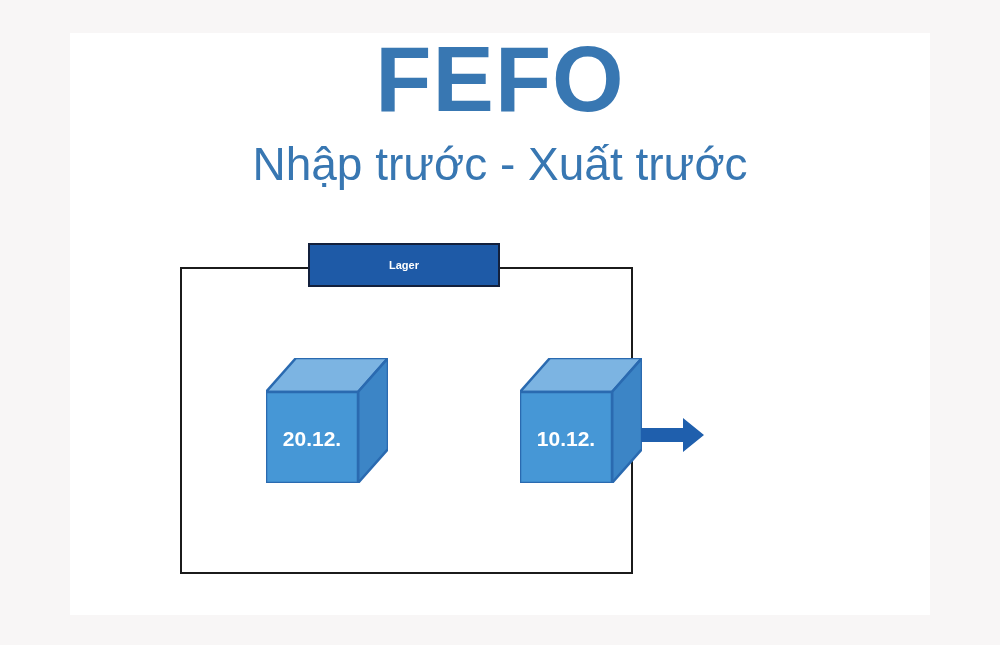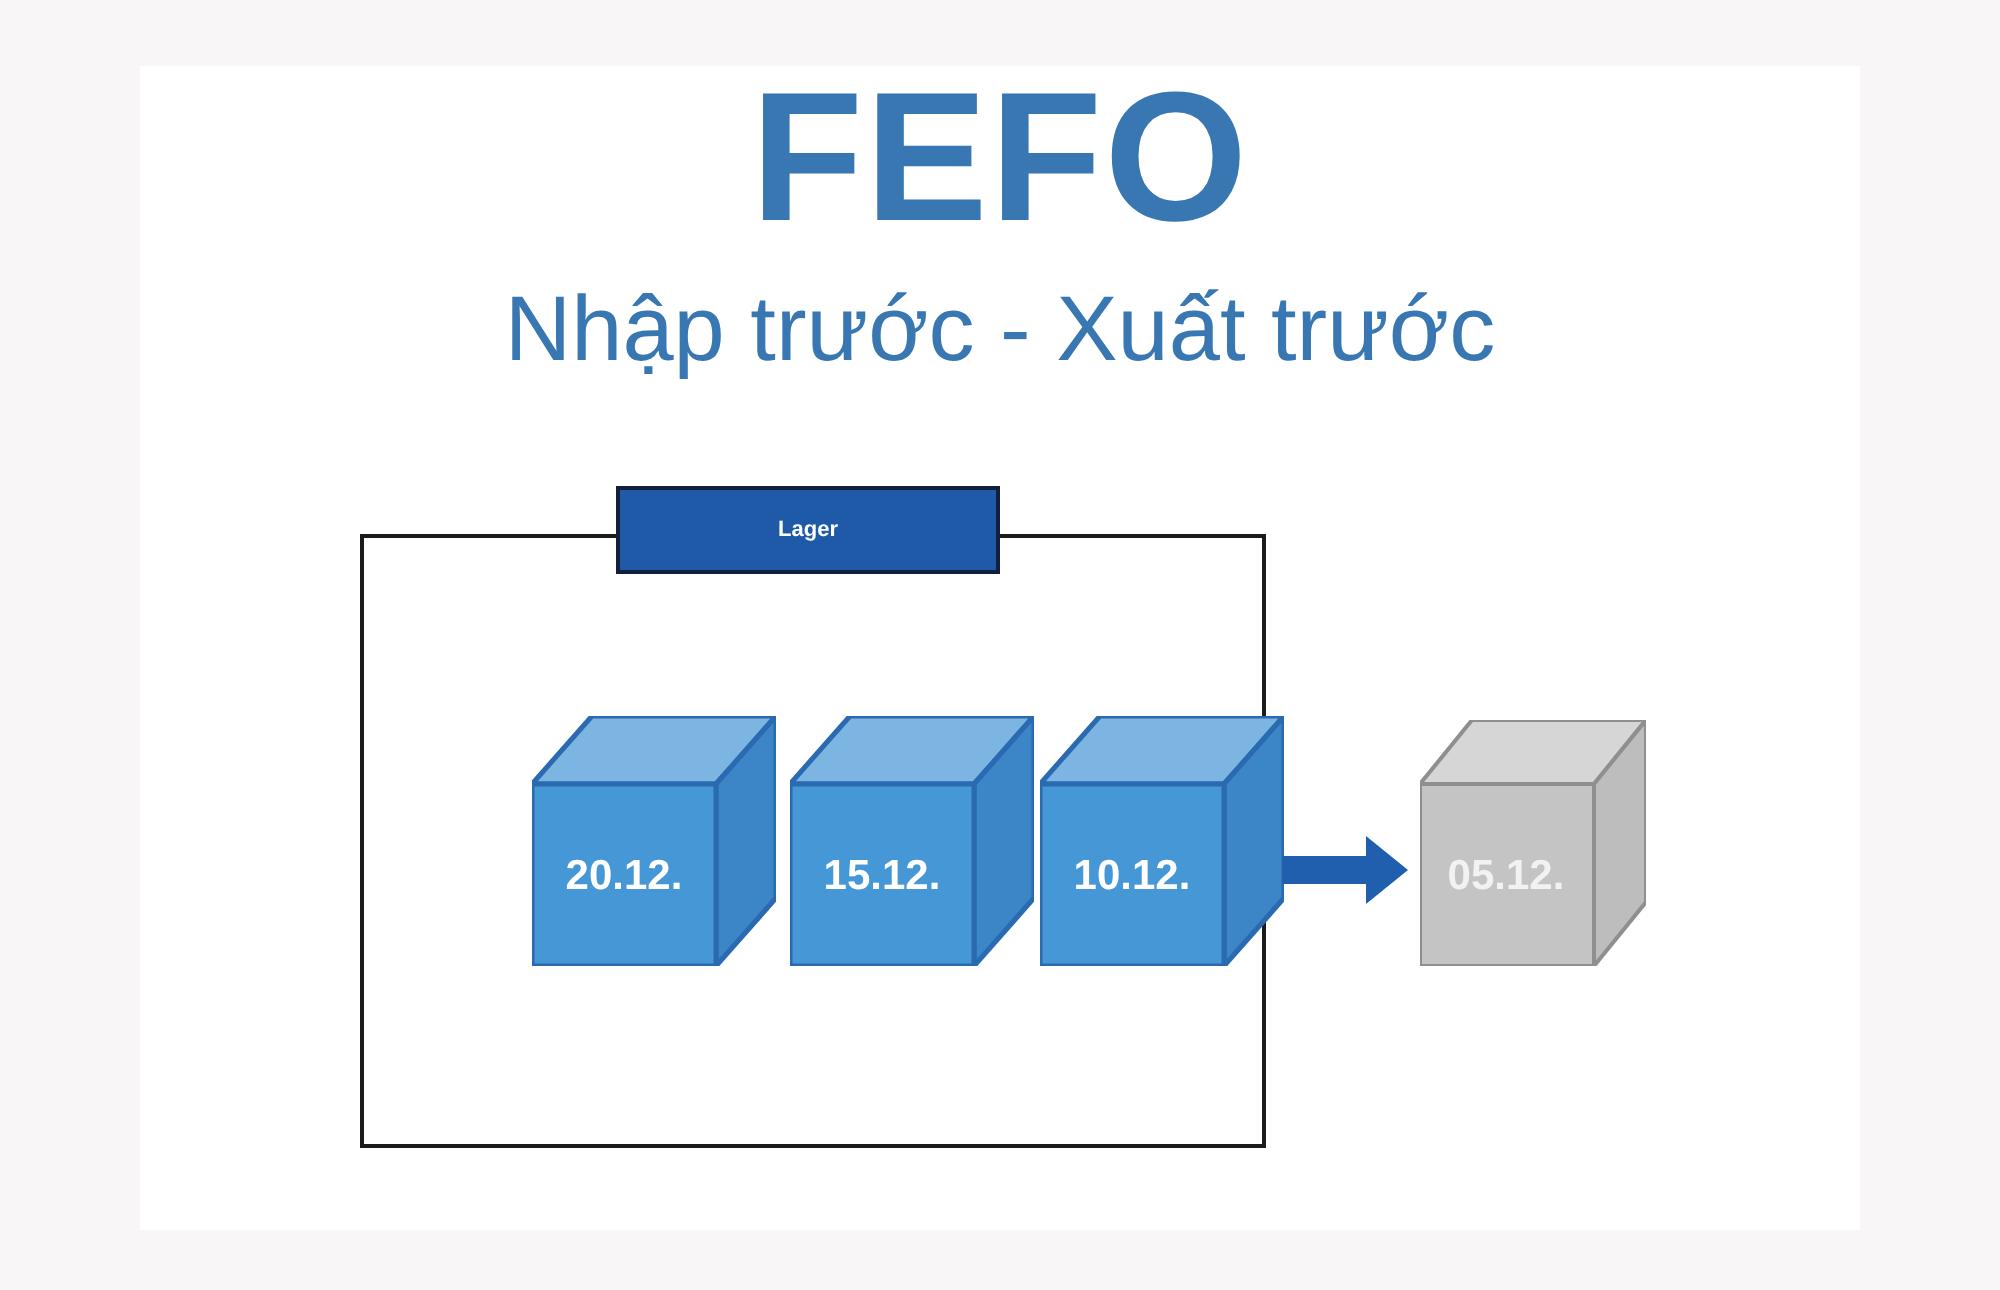--- a/index.html
+++ b/index.html
@@ -105,47 +105,31 @@
 
     <div class="cube cube-1">
       <svg width="122" height="125" viewBox="0 0 122 125">
         <polygon class="face-top" points="0,34 30,0 122,0 92,34"></polygon>
         <polygon class="face-side" points="92,34 122,0 122,91 92,125"></polygon>
         <rect class="face-front" x="0" y="34" width="92" height="91"></rect>
         <text class="cube-date" x="46" y="80" text-anchor="middle" dominant-baseline="central">20.12.</text>
       </svg>
     </div>
 
-    <div class="cube cube-2">
-      <svg width="122" height="125" viewBox="0 0 122 125">
-        <polygon class="face-top" points="0,34 30,0 122,0 92,34"></polygon>
-        <polygon class="face-side" points="92,34 122,0 122,91 92,125"></polygon>
-        <rect class="face-front" x="0" y="34" width="92" height="91"></rect>
-        <text class="cube-date" x="46" y="80" text-anchor="middle" dominant-baseline="central">15.12.</text>
-      </svg>
-    </div>
 
     <div class="cube cube-3">
       <svg width="122" height="125" viewBox="0 0 122 125">
         <polygon class="face-top" points="0,34 30,0 122,0 92,34"></polygon>
         <polygon class="face-side" points="92,34 122,0 122,91 92,125"></polygon>
         <rect class="face-front" x="0" y="34" width="92" height="91"></rect>
         <text class="cube-date" x="46" y="80" text-anchor="middle" dominant-baseline="central">10.12.</text>
       </svg>
     </div>
 
     <div class="arrow">
       <svg width="64" height="36" viewBox="0 0 64 36">
         <polygon points="0,11 42,11 42,1 63,18 42,35 42,25 0,25"></polygon>
       </svg>
     </div>
 
-    <div class="gray-cube">
-      <svg width="113" height="123" viewBox="0 0 113 123">
-        <polygon class="face-top" points="0,32 26,0 113,0 87,32"></polygon>
-        <polygon class="face-side" points="87,32 113,0 113,91 87,123"></polygon>
-        <rect class="face-front" x="0" y="32" width="87" height="91"></rect>
-        <text class="cube-date" x="43" y="78" text-anchor="middle" dominant-baseline="central">05.12.</text>
-      </svg>
-    </div>
 
   </div>
 </div>
 
 </body></html>

